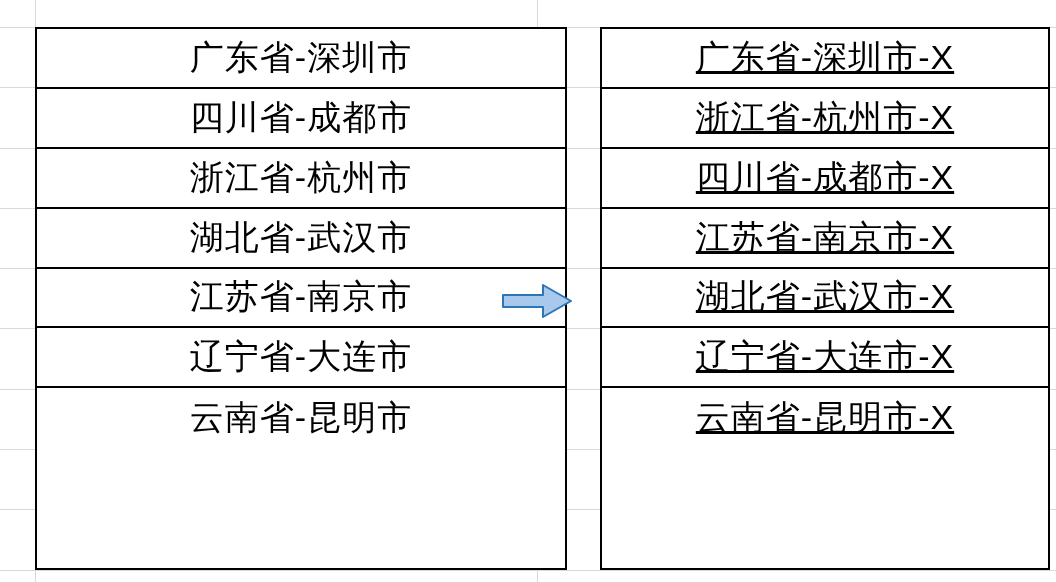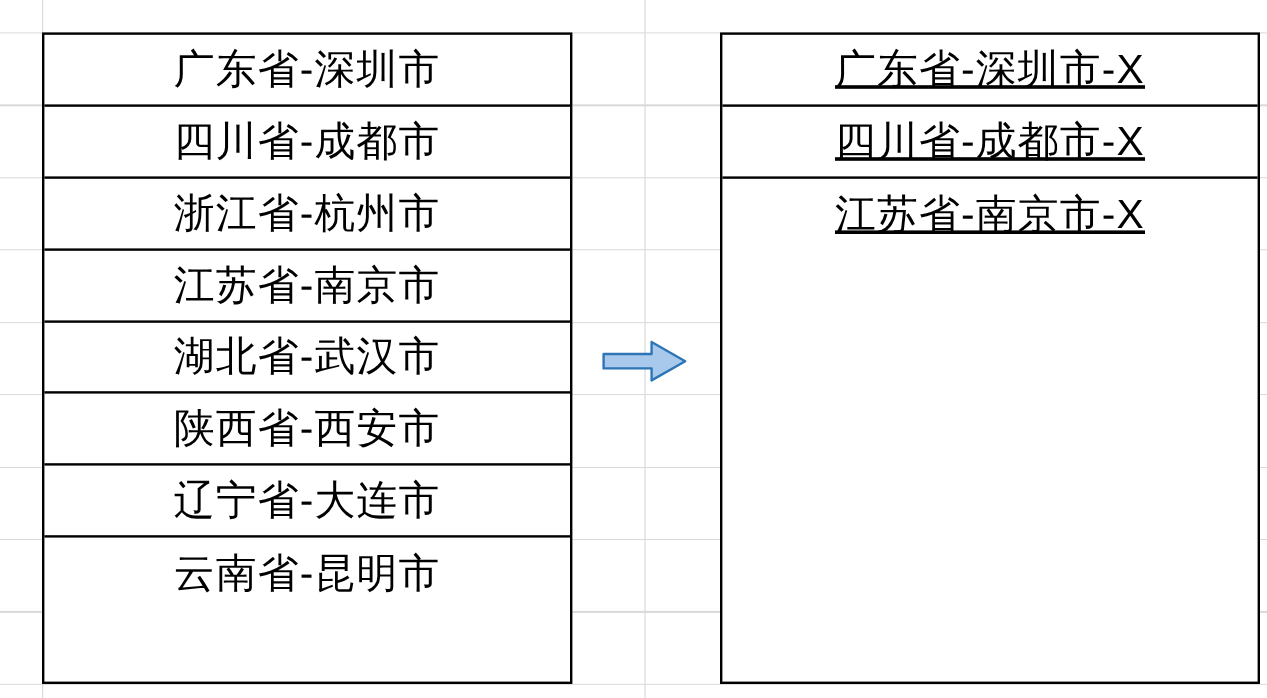--- a/index.html
+++ b/index.html
@@ -28,21 +28,21 @@
   .vgrid.b { left:537px; }
 
   .range {
     position:absolute; top:27px; height:543px;
     background:#ffffff;
     border:2px solid #000000;
     display:grid;
     grid-template-rows:repeat(9, 1fr);
     box-sizing:border-box;
   }
-  .range.source { left:35px;  width:442px; }
+  .range.source { left:35px;  width:532px; }
   .range.result { left:600px; width:450px;text-decoration:underline; }
 
   .cell {
     display:flex; align-items:center; justify-content:center;
     border-bottom:2px solid #000000;
     font-size:34px;
     color:#000000;
     letter-spacing:1px;
     white-space:nowrap;
     overflow:hidden;
@@ -60,32 +60,35 @@
 <div class="canvas">
 
   <div class="gridlines"></div>
   <div class="vgrid a"></div>
   <div class="vgrid b"></div>
 
   <div class="range source">
     <div class="cell">广东省-深圳市</div>
     <div class="cell">四川省-成都市</div>
     <div class="cell">浙江省-杭州市</div>
+    <div class="cell">湖北省-武汉市</div>
     <div class="cell">江苏省-南京市</div>
-    <div class="cell">湖北省-武汉市</div>
-    <div class="cell">陕西省-西安市</div>
     <div class="cell">辽宁省-大连市</div>
     <div class="cell">云南省-昆明市</div>
   </div>
 
   <div class="arrow-wrap">
     <svg width="74" height="40" viewBox="0 0 74 40" xmlns="http://www.w3.org/2000/svg">
       <polygon points="2,14 42,14 42,4 70,20 42,36 42,26 2,26" stroke="#2E75B6" stroke-width="2" stroke-linejoin="round" fill="#A9C9EC"></polygon>
     </svg>
   </div>
 
   <div class="range result">
     <div class="cell">广东省-深圳市-X</div>
+    <div class="cell">浙江省-杭州市-X</div>
     <div class="cell">四川省-成都市-X</div>
     <div class="cell">江苏省-南京市-X</div>
+    <div class="cell">湖北省-武汉市-X</div>
+    <div class="cell">辽宁省-大连市-X</div>
+    <div class="cell">云南省-昆明市-X</div>
   </div>
 
 </div>
 
 </body></html>

